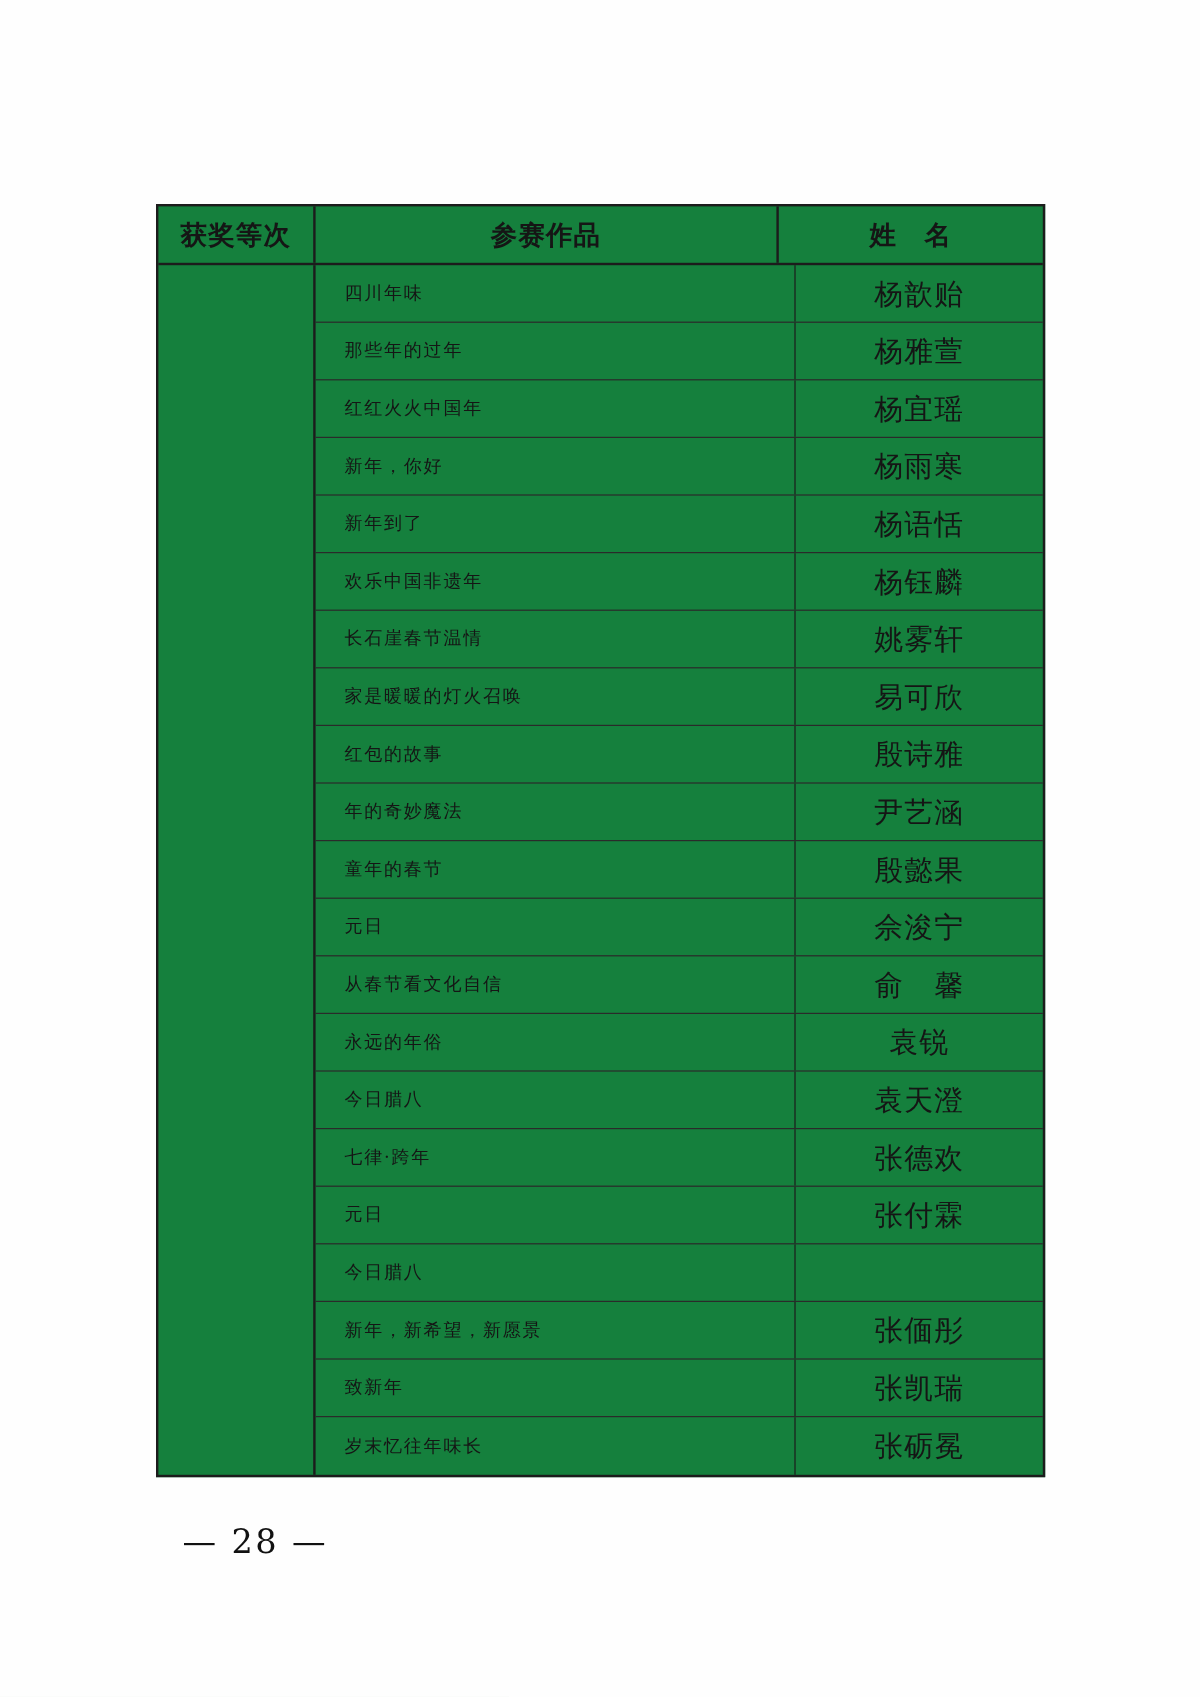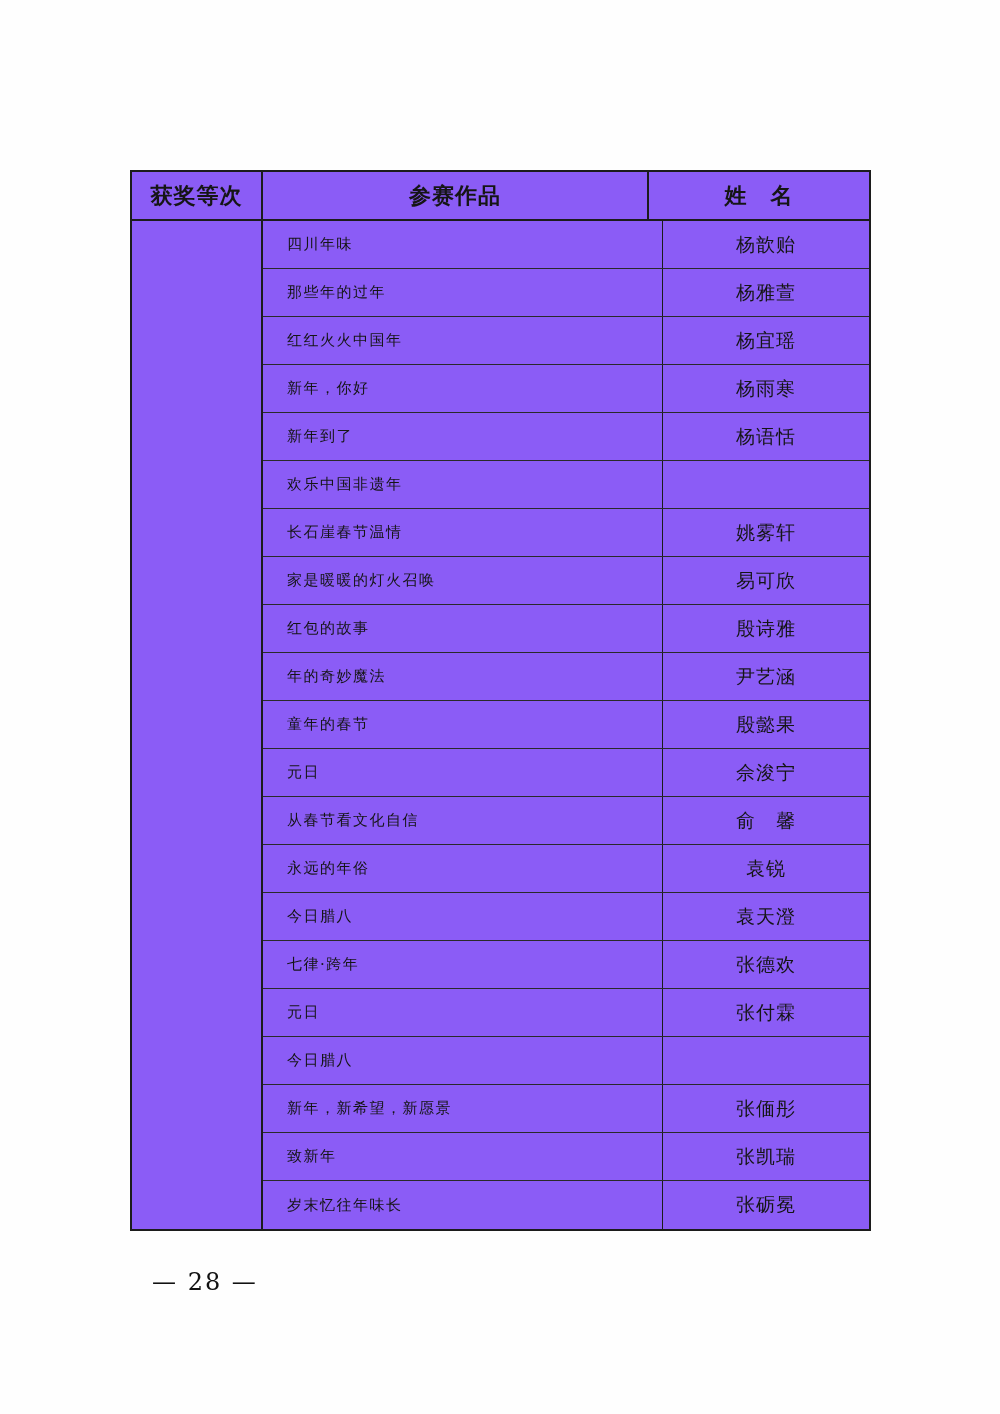--- a/index.html
+++ b/index.html
@@ -16,21 +16,21 @@
     color: #151515;
     overflow: hidden;
   }
   .award-table {
     position: absolute;
     left: 130px;
     top: 170px;
     width: 741px;
     border: 2px solid #1c1c1c;
     box-sizing: border-box;
-    background: #8b5cf6;
+    background: #15803d;
   }
   .thead {
     display: flex;
     height: 47px;
     border-bottom: 2px solid #1c1c1c;
   }
   .thead .hcell {
     display: flex;
     align-items: center;
     justify-content: center;
@@ -71,28 +71,28 @@
     align-items: center;
     padding-left: 24px;
     font-size: 15px;
     letter-spacing: 1.5px;
   }
   .cell-name {
     flex: 1;
     display: flex;
     align-items: center;
     justify-content: center;
-    font-size: 19px;
+    font-size: 24px;
     letter-spacing: 1px;
   }
   .page-number {
     position: absolute;
     left: 152px;
     top: 1268px;
-    font-size: 24px;
+    font-size: 28px;
     color: #111;
     letter-spacing: 2px;
     text-align: center;
   }
 </style>
 </head>
 <body>
 
 <div class="page">
 
@@ -127,20 +127,21 @@
     <div class="cell-name">杨雨寒</div>
   </div>
 
   <div class="trow">
     <div class="cell-work">新年到了</div>
     <div class="cell-name">杨语恬</div>
   </div>
 
   <div class="trow">
     <div class="cell-work">欢乐中国非遗年</div>
+    <div class="cell-name">杨钰麟</div>
   </div>
 
   <div class="trow">
     <div class="cell-work">长石崖春节温情</div>
     <div class="cell-name">姚雾轩</div>
   </div>
 
   <div class="trow">
     <div class="cell-work">家是暖暖的灯火召唤</div>
     <div class="cell-name">易可欣</div>

